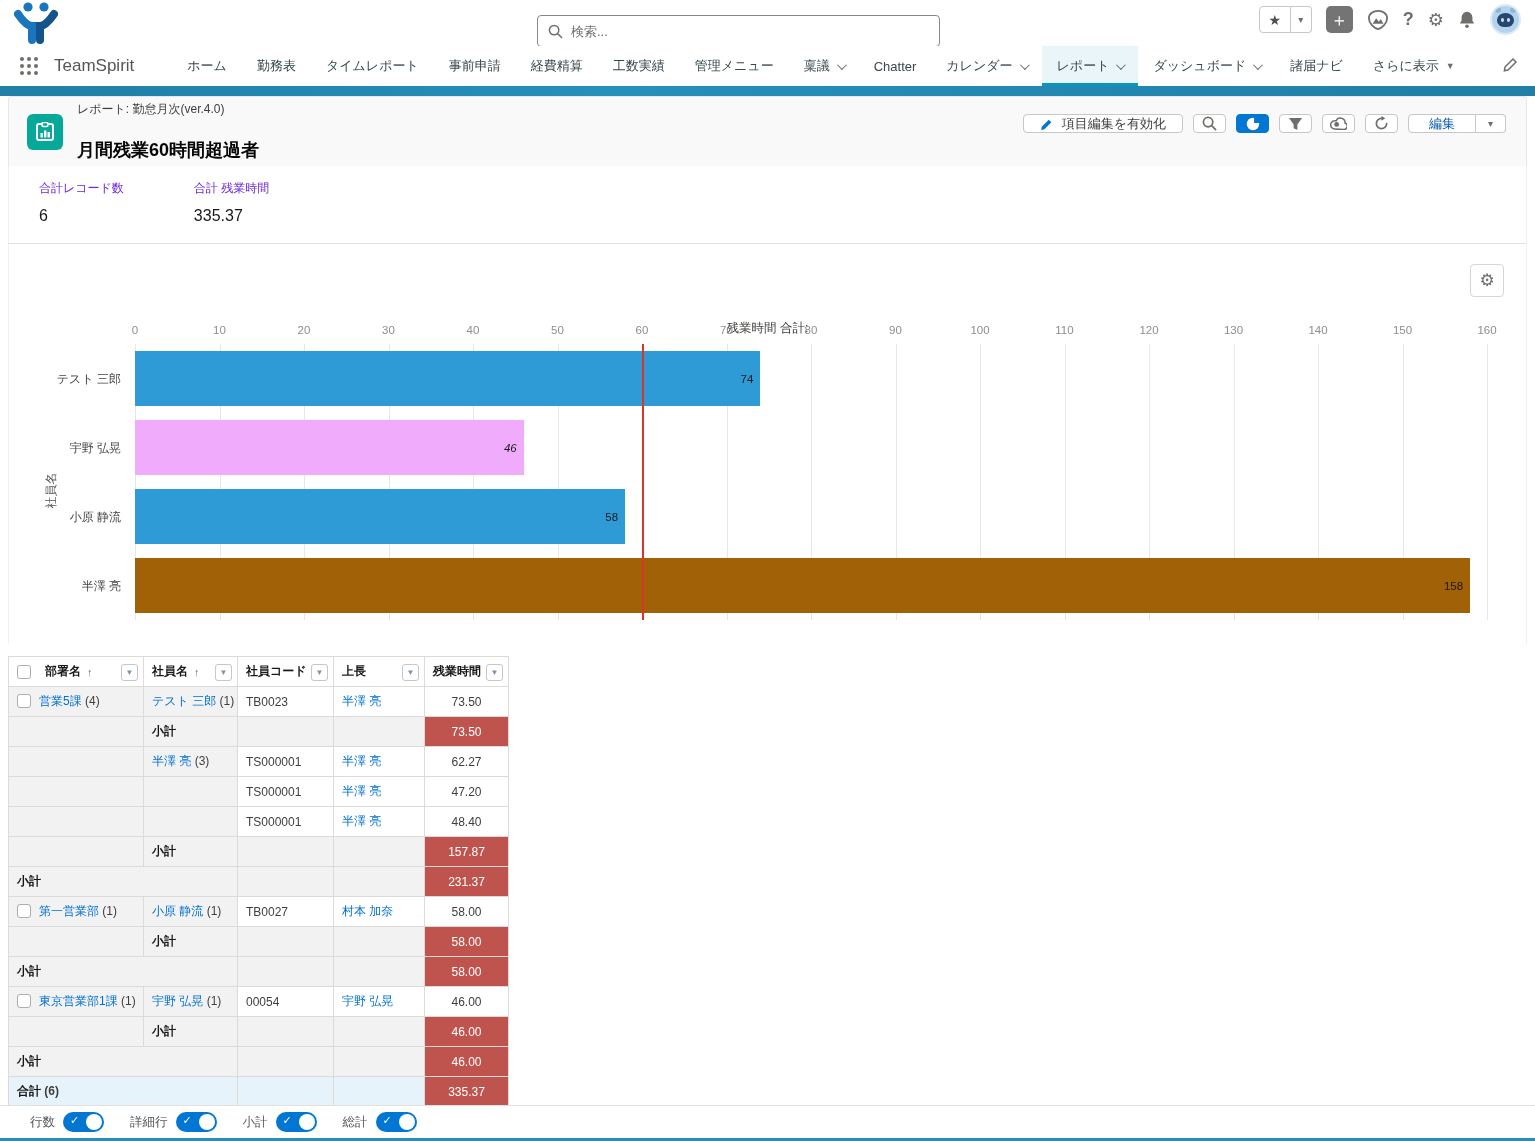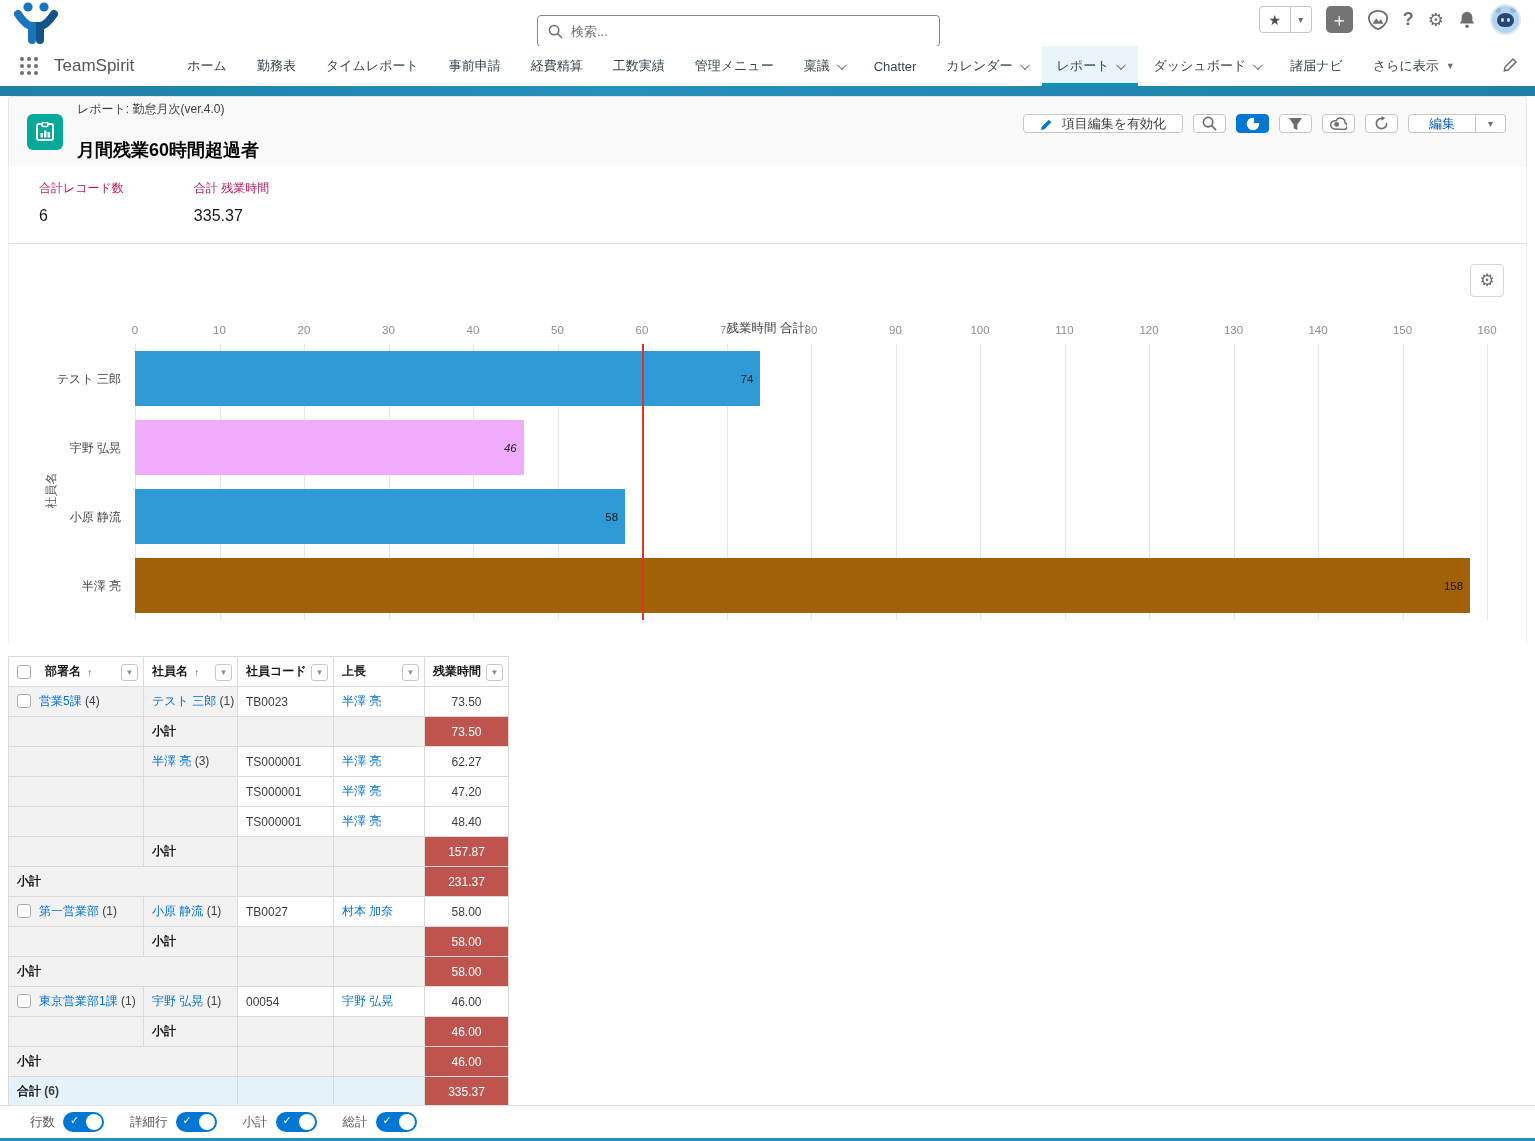--- a/index.html
+++ b/index.html
@@ -60,21 +60,21 @@
   .btn-inline-edit { padding:0 16px; gap:8px; }
   .btn-icon { width:33px; }
   .btn-icon.active { background:#0176d3; border-color:#0176d3; }
   .btn-edit { padding:0 20px; border-radius:4px 0 0 4px; color:#0b5cab; }
   .btn-edit-caret { width:30px; border-radius:0 4px 4px 0; border-left:none; color:#706e6b; font-size:10px; }
   .edit-split { display:flex; }
 
   
   .summary-band { margin:0 8px; background:#fff; border-left:1px solid #f0f0f0; border-right:1px solid #f0f0f0;
     border-bottom:1px solid #e0e0e0; padding:14px 30px 18px; display:flex; gap:70px; }
-  .metric .m-label { font-size:12px; color:#be185d; margin-bottom:10px; }
+  .metric .m-label { font-size:12px; color:#6d28d9; margin-bottom:10px; }
   .metric .m-value { font-size:16px; color:#181818; }
 
   
   .chart-panel { margin:0 8px; background:#fff; border-left:1px solid #f0f0f0; border-right:1px solid #f0f0f0;
     position:relative; height:400px; padding-top:72px; }
   .chart-gear { position:absolute; right:22px; top:20px; width:34px; height:33px; border:1px solid #d8d6d4;
     border-radius:4px; background:#fff; color:#706e6b; font-size:17px; display:flex; align-items:center;
     justify-content:center; cursor:pointer; }
   .chart-title { position:absolute; top:76px; left:0; width:100%; text-align:center; font-size:12.5px; color:#3e3e3c; }
   .chart-wrap { position:relative; margin-left:126px; width:1352px; }

